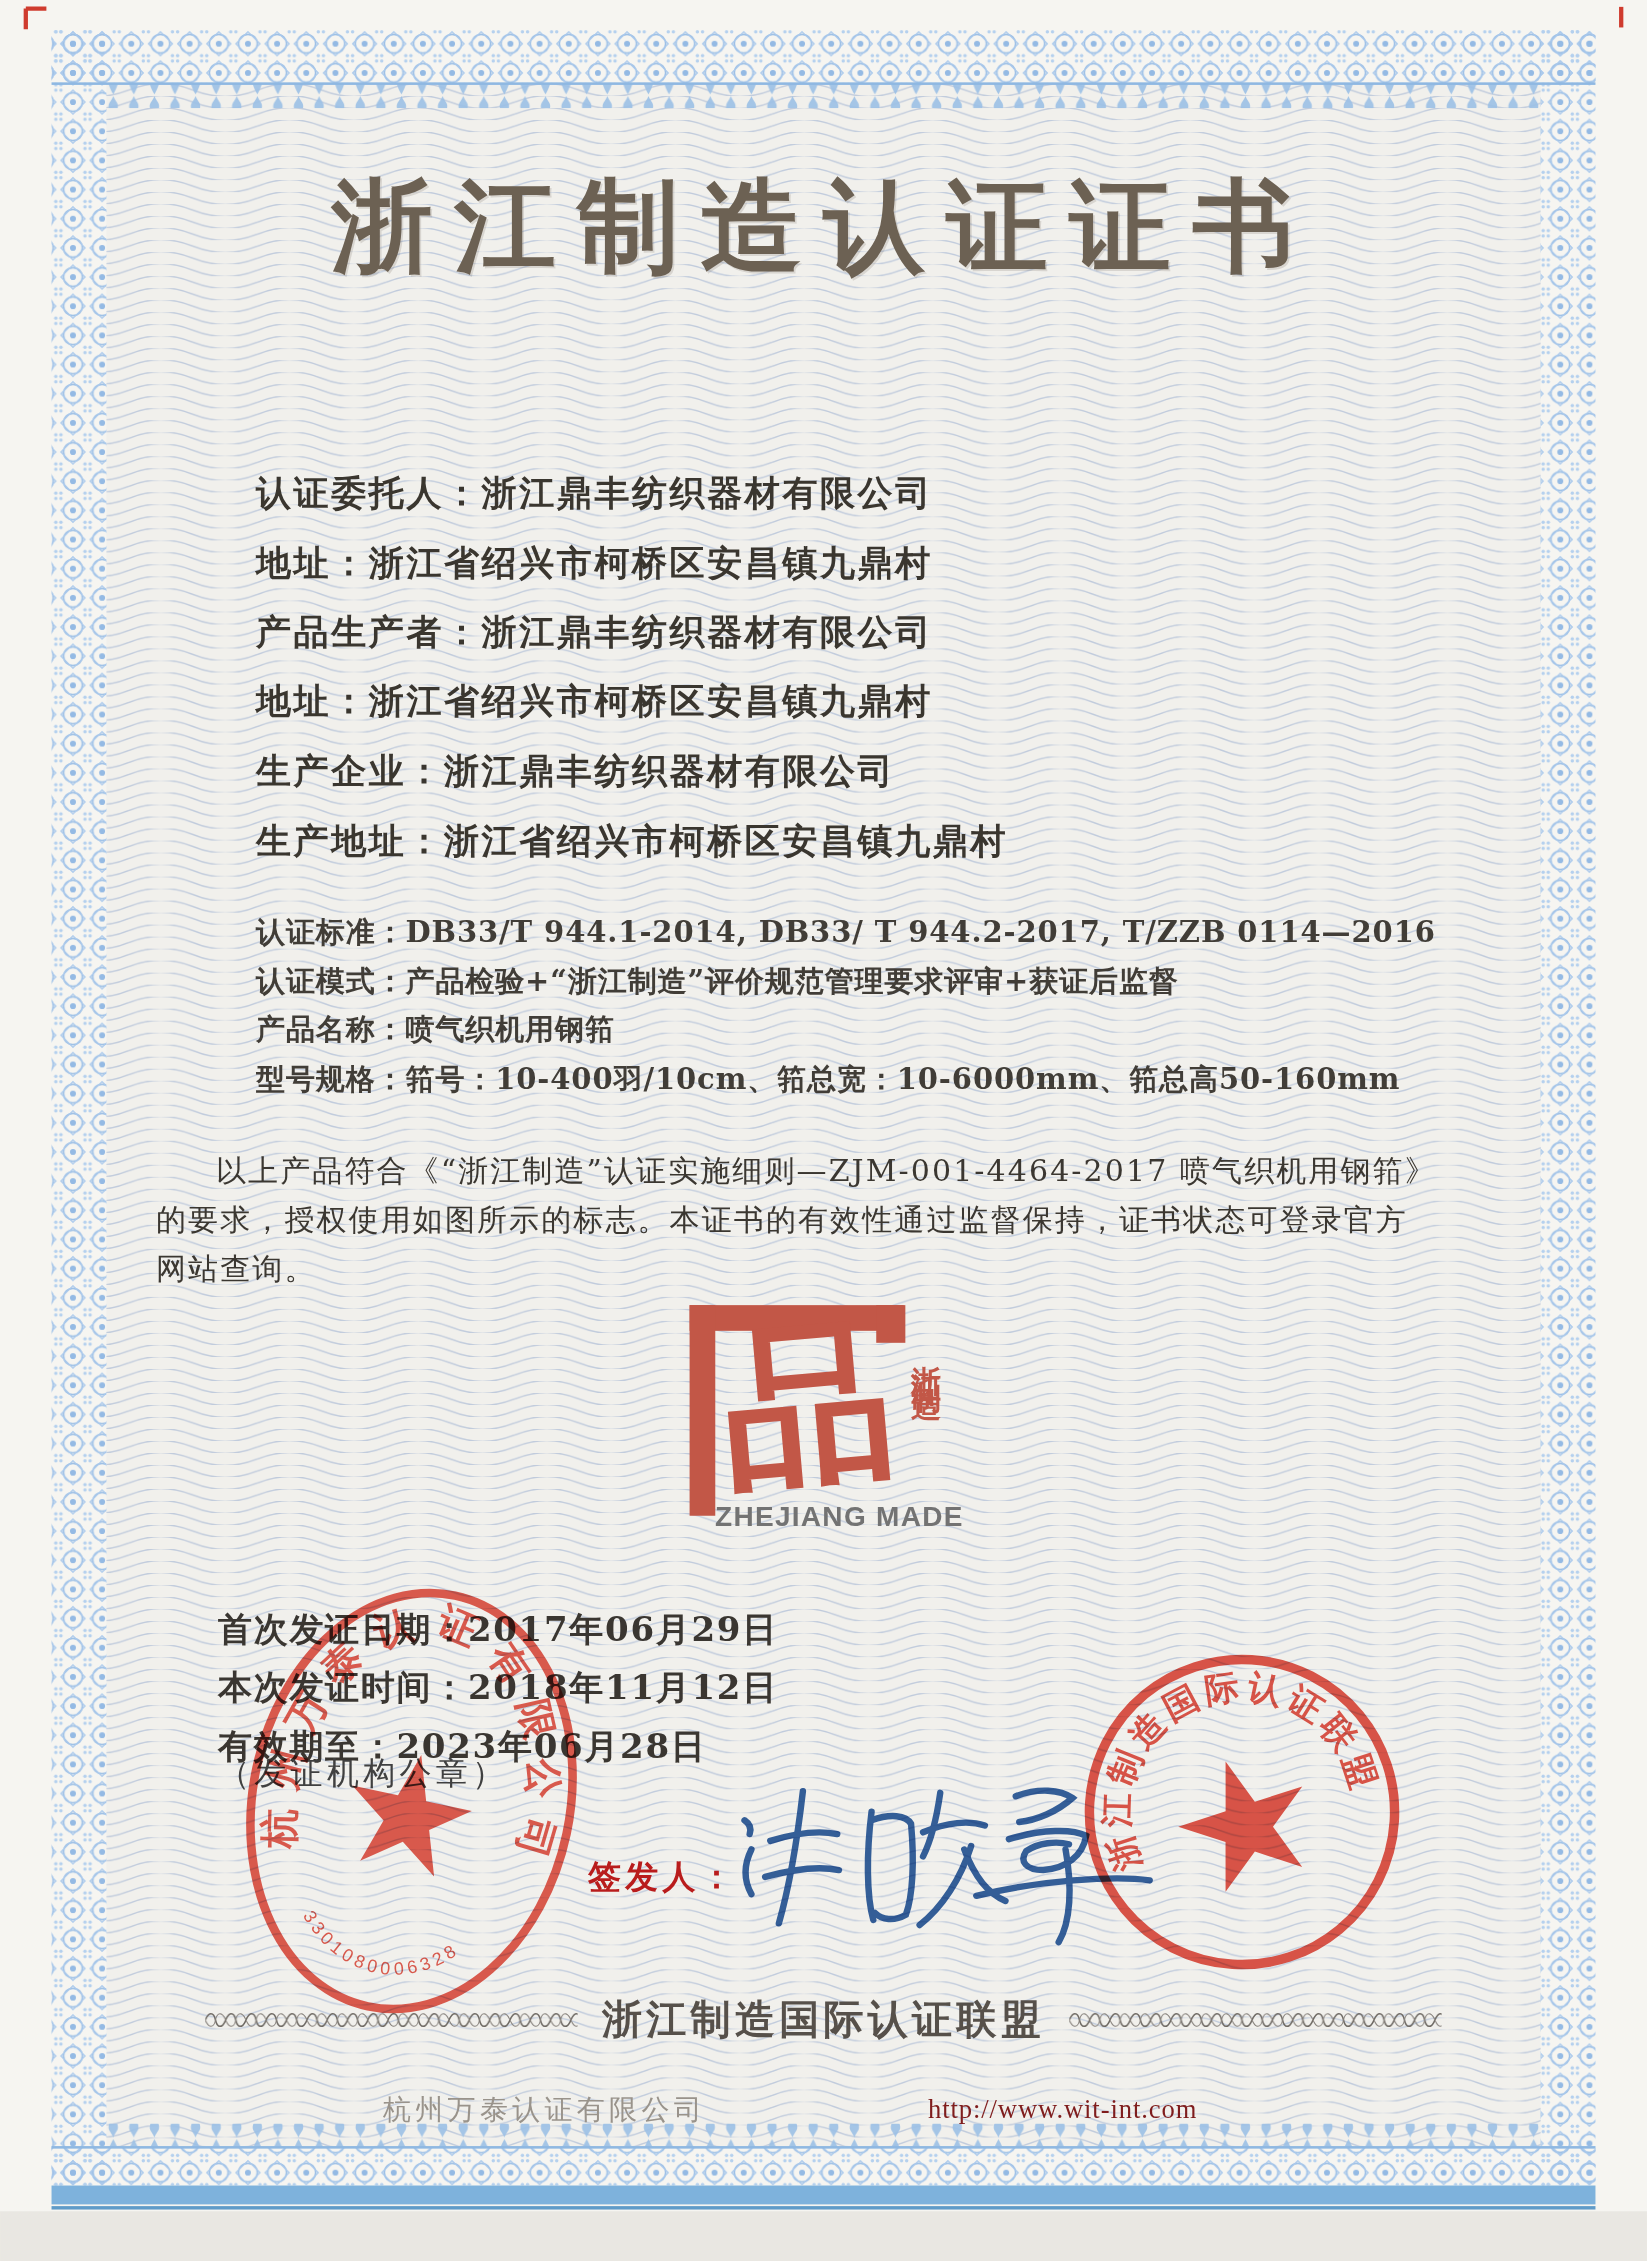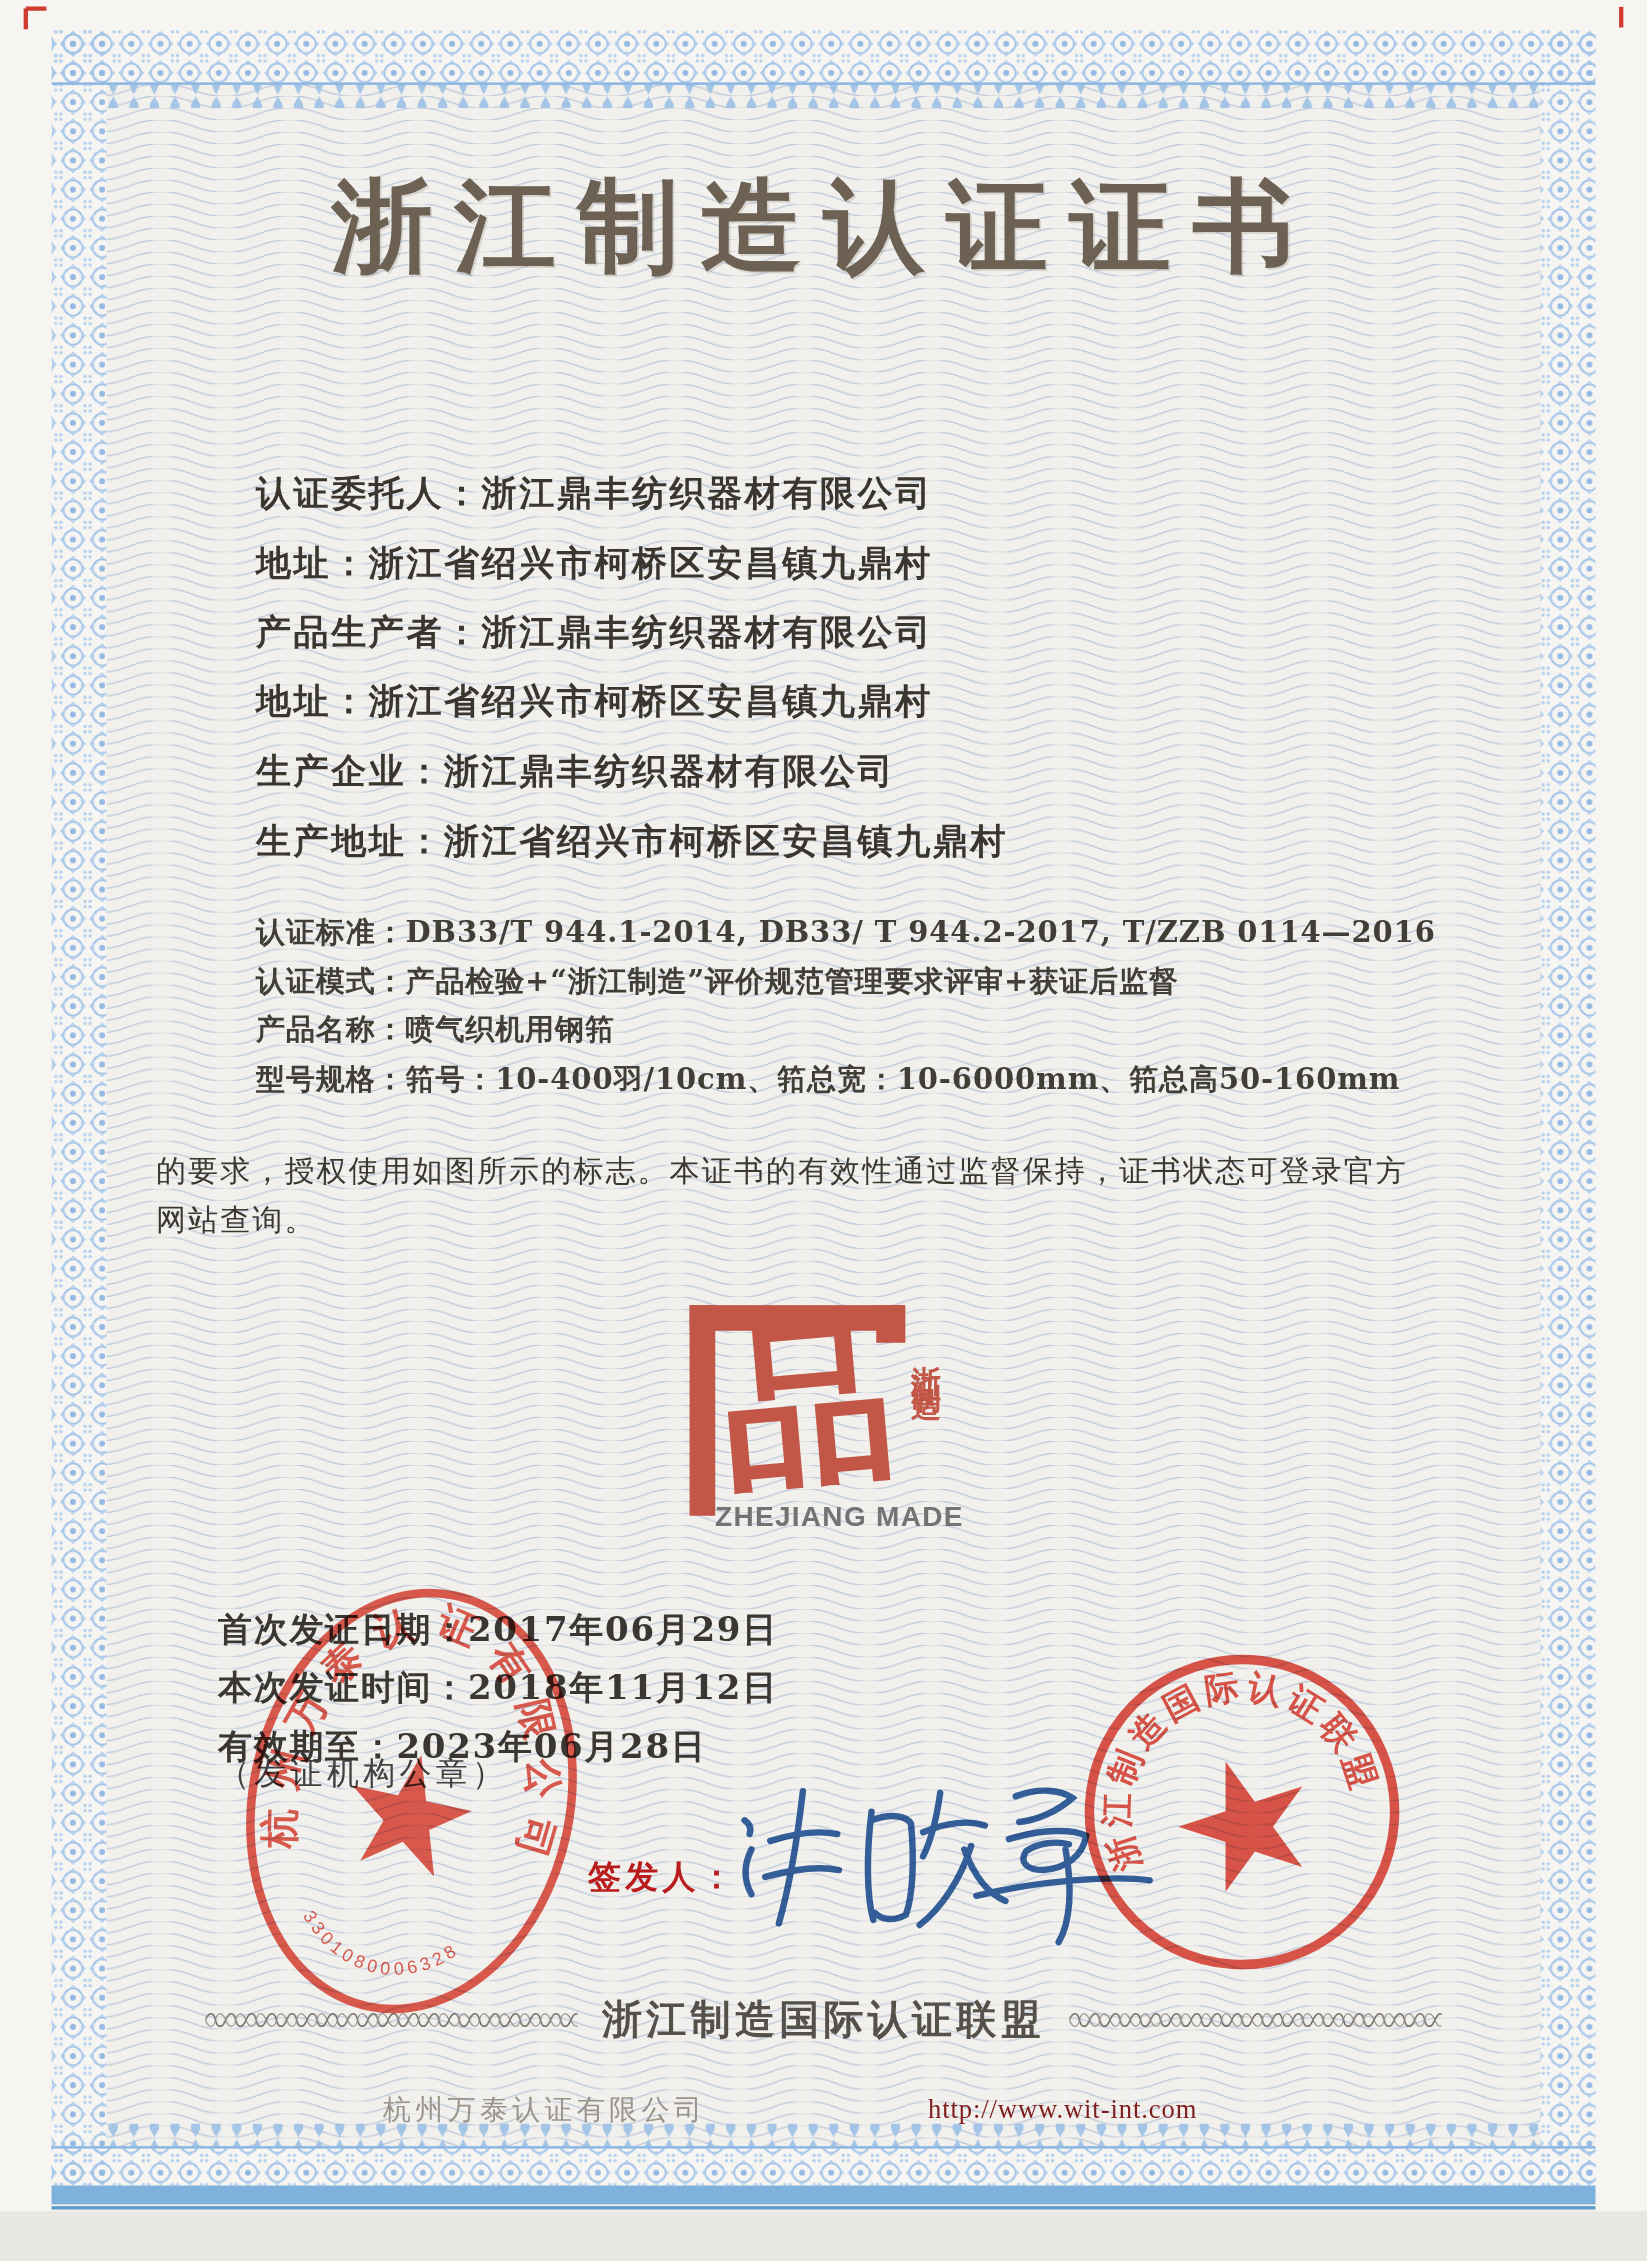--- a/index.html
+++ b/index.html
@@ -117,20 +117,21 @@
   </div>
 
   <div class="layer detail-block">
     <div class="detail-row" style="top:0px"><span>认证标准：</span><span>DB33/T 944.1-2014, DB33/ T 944.2-2017, T/ZZB 0114—2016</span></div>
     <div class="detail-row" style="top:49px"><span>认证模式：</span><span>产品检验+“浙江制造”评价规范管理要求评审+获证后监督</span></div>
     <div class="detail-row" style="top:97px"><span>产品名称：</span><span>喷气织机用钢筘</span></div>
     <div class="detail-row" style="top:147px"><span>型号规格：</span><span>筘号：10-400羽/10cm、筘总宽：10-6000mm、筘总高50-160mm</span></div>
   </div>
 
   <div class="layer stmt">
+    <div class="l0">以上产品符合《“浙江制造”认证实施细则—ZJM-001-4464-2017 喷气织机用钢筘》</div>
     <div>的要求，授权使用如图所示的标志。本证书的有效性通过监督保持，证书状态可登录官方</div>
     <div>网站查询。</div>
   </div>
 
   <div class="layer logo">
     <svg width="292" height="250" viewBox="0 0 340 292">
       <g fill="#c25747">
         <rect x="6" y="6" width="250" height="30"></rect>
         <rect x="6" y="6" width="30" height="246"></rect>
         <rect x="224" y="6" width="34" height="44"></rect>

